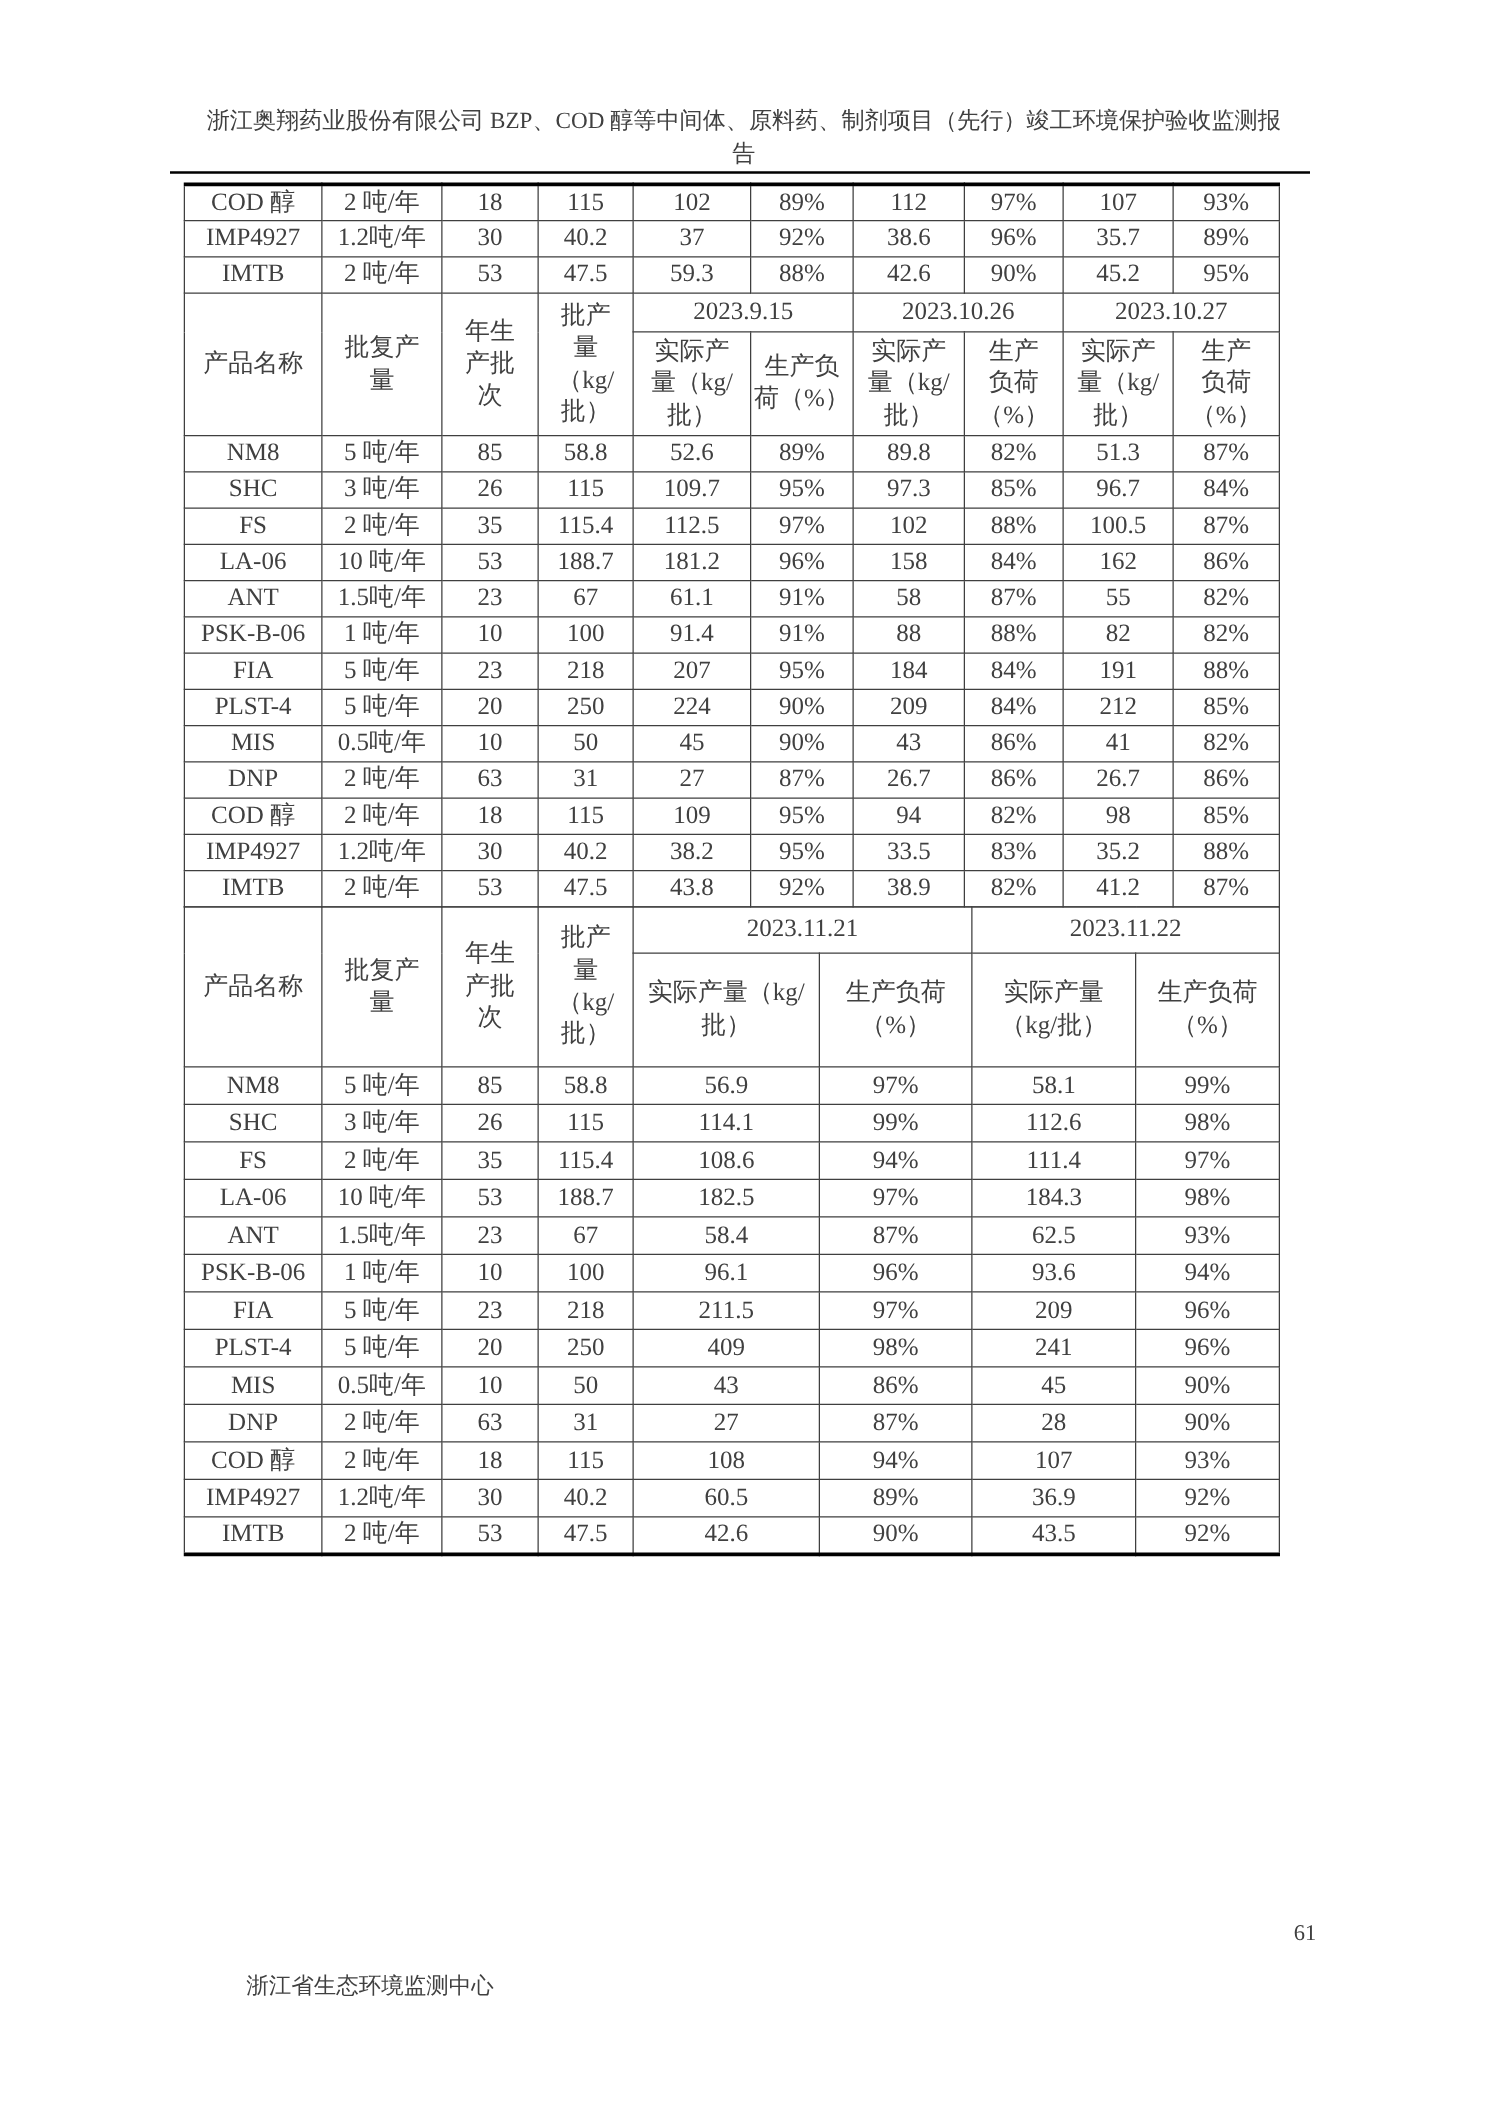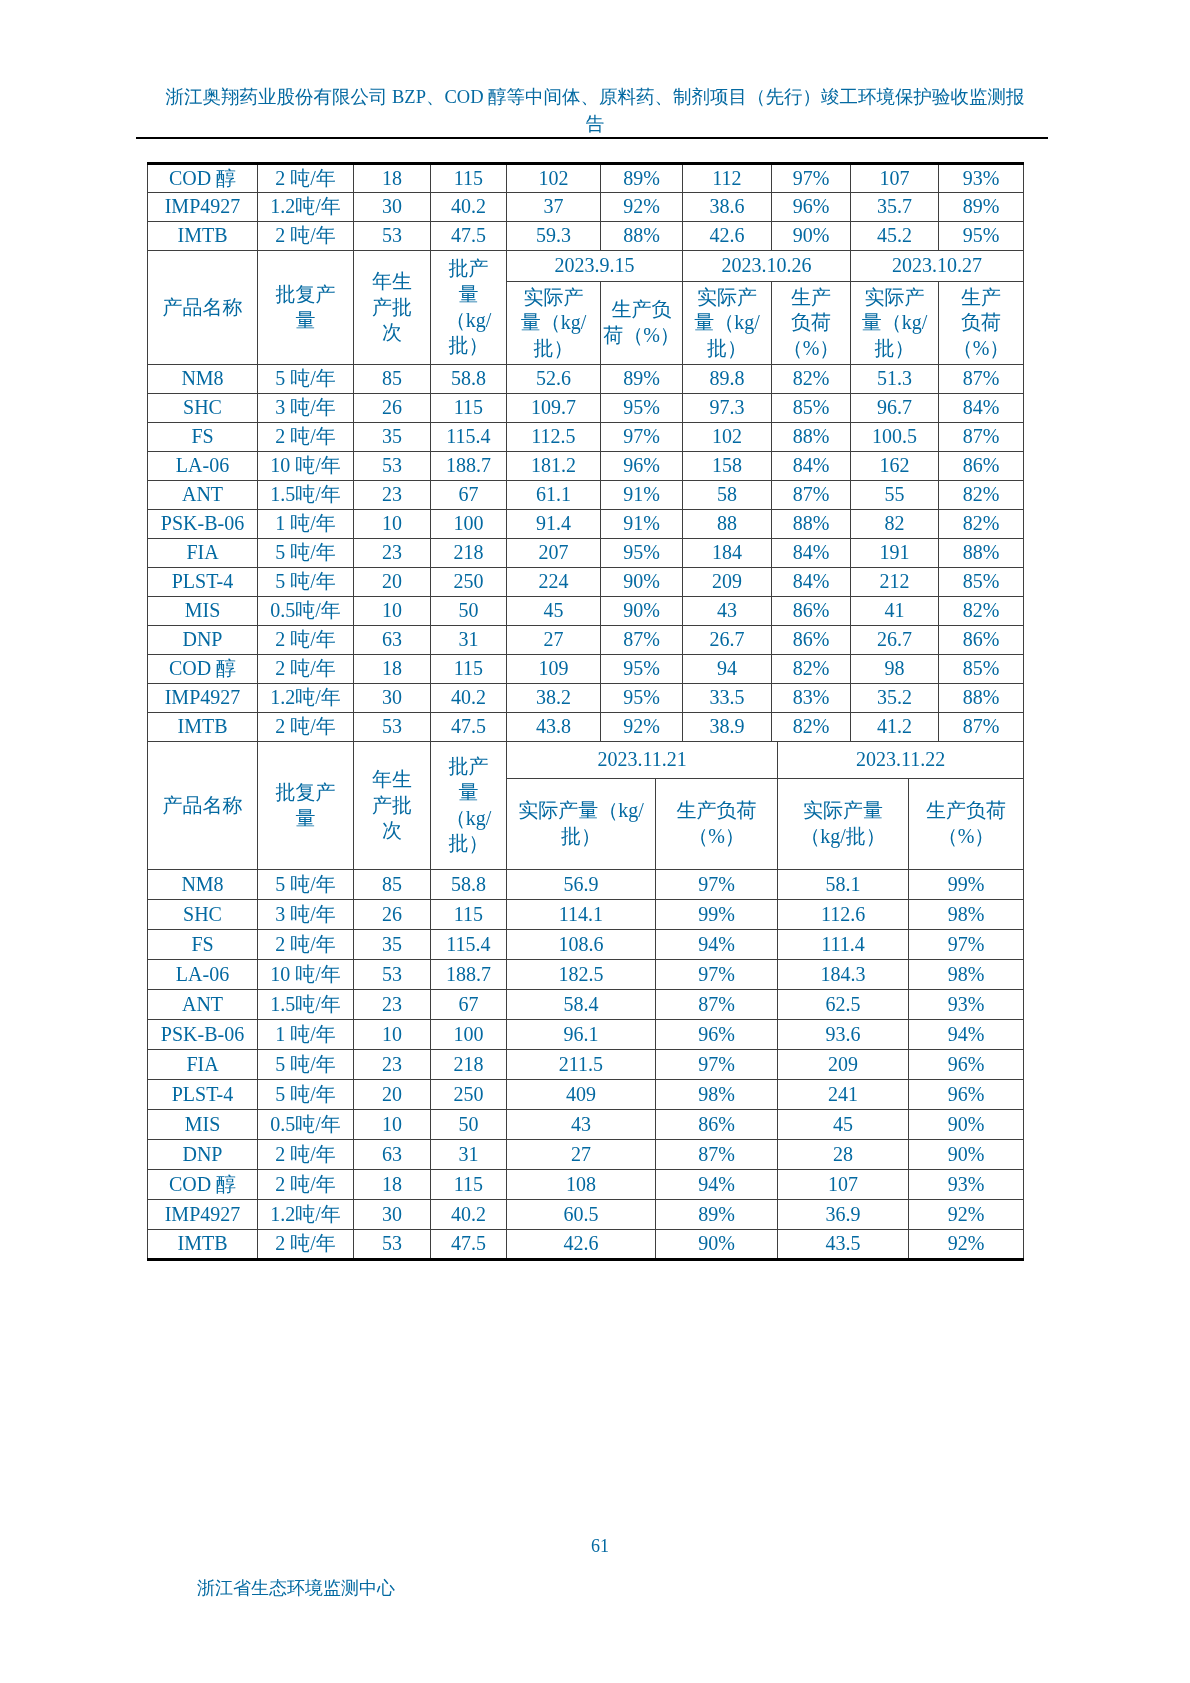--- a/index.html
+++ b/index.html
@@ -1,51 +1,51 @@
 <!DOCTYPE html>
 <html><head>
 <meta charset="utf-8">
 <style>
   html,body { margin:0; padding:0; background:#ffffff; }
   .page {
     position:relative; width:1190px; height:1683px; background:#ffffff;
-    font-family:"Liberation Serif","DejaVu Serif",serif; color:#0369a1;
+    font-family:"Liberation Serif","DejaVu Serif",serif; color:#404040;
     overflow:hidden;
   }
   .doc-header {
     position:absolute; top:84px; left:150px; width:890px;
     text-align:center; font-size:18.5px; line-height:1.45;
     white-space:pre-line;
   }
   .header-rule {
     position:absolute; top:137px; left:136px; width:912px; height:2px;
     background:#000;
   }
-  .tables { position:absolute; top:162px; left:147px; }
+  .tables { position:absolute; top:146px; left:147px; }
   table.tbl { border-collapse:collapse; table-layout:fixed; width:876px; }
   .tbl td, .tbl th {
     border:1px solid #3f3f3f; text-align:center; vertical-align:middle;
     font-weight:normal; font-size:20px; line-height:1.28; padding:0 2px;
     overflow:hidden;
   }
   table.tblA { border-top:3px solid #000; }
   table.tblB { border-bottom:3px solid #000; margin-top:-1px; }
   .hc { white-space:pre-line; }
   .tblA .cont-body tr, .tblA .data-body tr { height:29px; }
   .tblB .data-body tr { height:30px; }
   .tblA .date-row th { height:30px; }
   .tblA .sub-row th { height:82px; }
   .tblB .date-row th { height:36px; }
   .tblB .sub-row th { height:90px; }
   .footer-org {
     position:absolute; left:197px; top:1576px; font-size:18px;
   }
   .footer-page {
     position:absolute; left:147px; top:1536px; width:906px;
-    text-align:center; font-size:18px;
+    text-align:right; font-size:18px;
   }
 </style>
 </head>
 <body>
 
 <div class="page">
 
   <div class="doc-header">浙江奥翔药业股份有限公司 BZP、COD 醇等中间体、原料药、制剂项目（先行）竣工环境保护验收监测报
 告</div>
   <div class="header-rule"></div>

